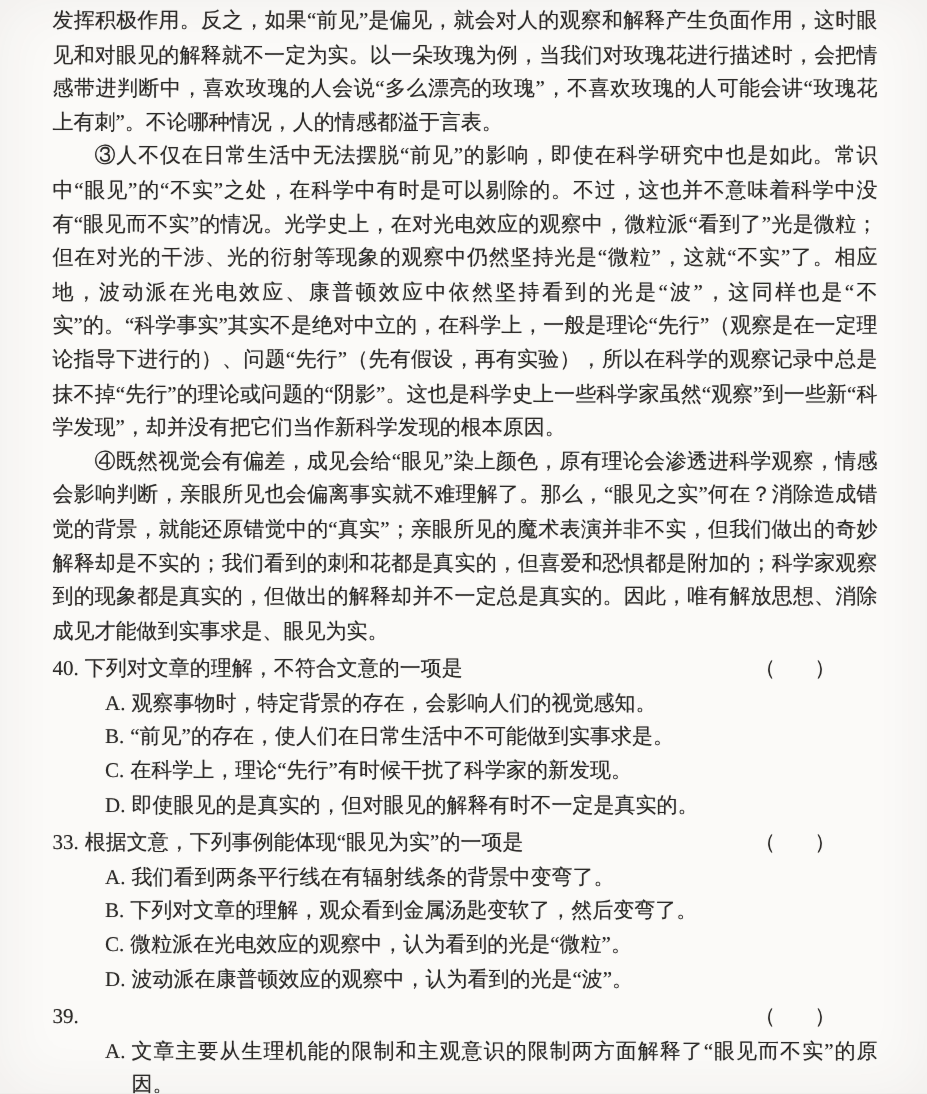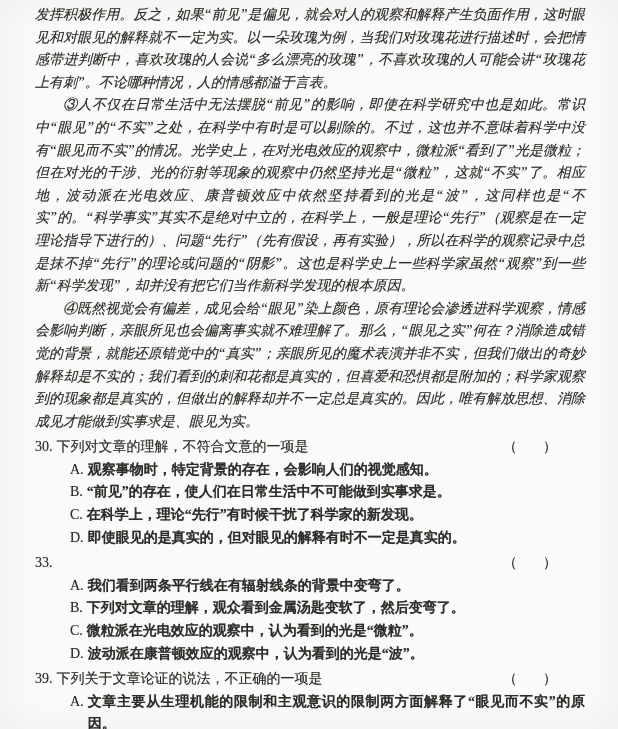--- a/index.html
+++ b/index.html
@@ -17,47 +17,47 @@
     overflow:hidden;
     box-shadow:inset 0 0 40px rgba(60,55,50,0.06);
   }
   .sheet{
     padding:4px 33px 0 35px;
     font-size:14px;
     line-height:22.6px;
     text-align:justify;
     text-shadow:0 0 0.7px rgba(40,38,35,0.45);
   }
-  .para{margin:0;font-style:italic;}
+  .para{margin:0;}
   .para.indent{text-indent:2em;}
   .question{margin-top:3px;}
   .stem-row{display:flex;align-items:baseline;}
   .qnum{flex:0 0 auto;margin-right:4px;}
   .qstem{flex:0 0 auto;white-space:nowrap;}
   .bracket{margin-left:auto;padding-right:22px;letter-spacing:6px;}
   .options{padding-left:35px;}
   .option{display:flex;align-items:baseline;}
   .opt-label{flex:0 0 auto;margin-right:4px;}
-  .opt-text{flex:1 1 auto;font-weight:bold;}
+  .opt-text{flex:1 1 auto;}
 </style>
 </head>
 <body>
 
 <div class="page">
   <div class="sheet">
 
     <div class="passage">
       <p class="para">发挥积极作用。反之，如果“前见”是偏见，就会对人的观察和解释产生负面作用，这时眼见和对眼见的解释就不一定为实。以一朵玫瑰为例，当我们对玫瑰花进行描述时，会把情感带进判断中，喜欢玫瑰的人会说“多么漂亮的玫瑰”，不喜欢玫瑰的人可能会讲“玫瑰花上有刺”。不论哪种情况，人的情感都溢于言表。</p>
       <p class="para indent">③人不仅在日常生活中无法摆脱“前见”的影响，即使在科学研究中也是如此。常识中“眼见”的“不实”之处，在科学中有时是可以剔除的。不过，这也并不意味着科学中没有“眼见而不实”的情况。光学史上，在对光电效应的观察中，微粒派“看到了”光是微粒；但在对光的干涉、光的衍射等现象的观察中仍然坚持光是“微粒”，这就“不实”了。相应地，波动派在光电效应、康普顿效应中依然坚持看到的光是“波”，这同样也是“不实”的。“科学事实”其实不是绝对中立的，在科学上，一般是理论“先行”（观察是在一定理论指导下进行的）、问题“先行”（先有假设，再有实验），所以在科学的观察记录中总是抹不掉“先行”的理论或问题的“阴影”。这也是科学史上一些科学家虽然“观察”到一些新“科学发现”，却并没有把它们当作新科学发现的根本原因。</p>
       <p class="para indent">④既然视觉会有偏差，成见会给“眼见”染上颜色，原有理论会渗透进科学观察，情感会影响判断，亲眼所见也会偏离事实就不难理解了。那么，“眼见之实”何在？消除造成错觉的背景，就能还原错觉中的“真实”；亲眼所见的魔术表演并非不实，但我们做出的奇妙解释却是不实的；我们看到的刺和花都是真实的，但喜爱和恐惧都是附加的；科学家观察到的现象都是真实的，但做出的解释却并不一定总是真实的。因此，唯有解放思想、消除成见才能做到实事求是、眼见为实。</p>
     </div>
 
     <div class="question">
       <div class="stem-row">
-        <span class="qnum">30.</span>
+        <span class="qnum">40.</span>
         <span class="qstem">下列对文章的理解，不符合文意的一项是</span>
         <span class="bracket">（　）</span>
       </div>
       <div class="options">
         <div class="option">
           <span class="opt-label">A.</span>
           <span class="opt-text">观察事物时，特定背景的存在，会影响人们的视觉感知。</span>
         </div>
         <div class="option">
           <span class="opt-label">B.</span>
@@ -70,20 +70,21 @@
         <div class="option">
           <span class="opt-label">D.</span>
           <span class="opt-text">即使眼见的是真实的，但对眼见的解释有时不一定是真实的。</span>
         </div>
       </div>
     </div>
 
     <div class="question">
       <div class="stem-row">
         <span class="qnum">33.</span>
+        <span class="qstem">根据文意，下列事例能体现“眼见为实”的一项是</span>
         <span class="bracket">（　）</span>
       </div>
       <div class="options">
         <div class="option">
           <span class="opt-label">A.</span>
           <span class="opt-text">我们看到两条平行线在有辐射线条的背景中变弯了。</span>
         </div>
         <div class="option">
           <span class="opt-label">B.</span>
           <span class="opt-text">下列对文章的理解，观众看到金属汤匙变软了，然后变弯了。</span>
@@ -95,21 +96,20 @@
         <div class="option">
           <span class="opt-label">D.</span>
           <span class="opt-text">波动派在康普顿效应的观察中，认为看到的光是“波”。</span>
         </div>
       </div>
     </div>
 
     <div class="question">
       <div class="stem-row">
         <span class="qnum">39.</span>
-        <span class="qstem">下列关于文章论证的说法，不正确的一项是</span>
         <span class="bracket">（　）</span>
       </div>
       <div class="options">
         <div class="option">
           <span class="opt-label">A.</span>
           <span class="opt-text">文章主要从生理机能的限制和主观意识的限制两方面解释了“眼见而不实”的原因。</span>
         </div>
 
       </div>
     </div>

